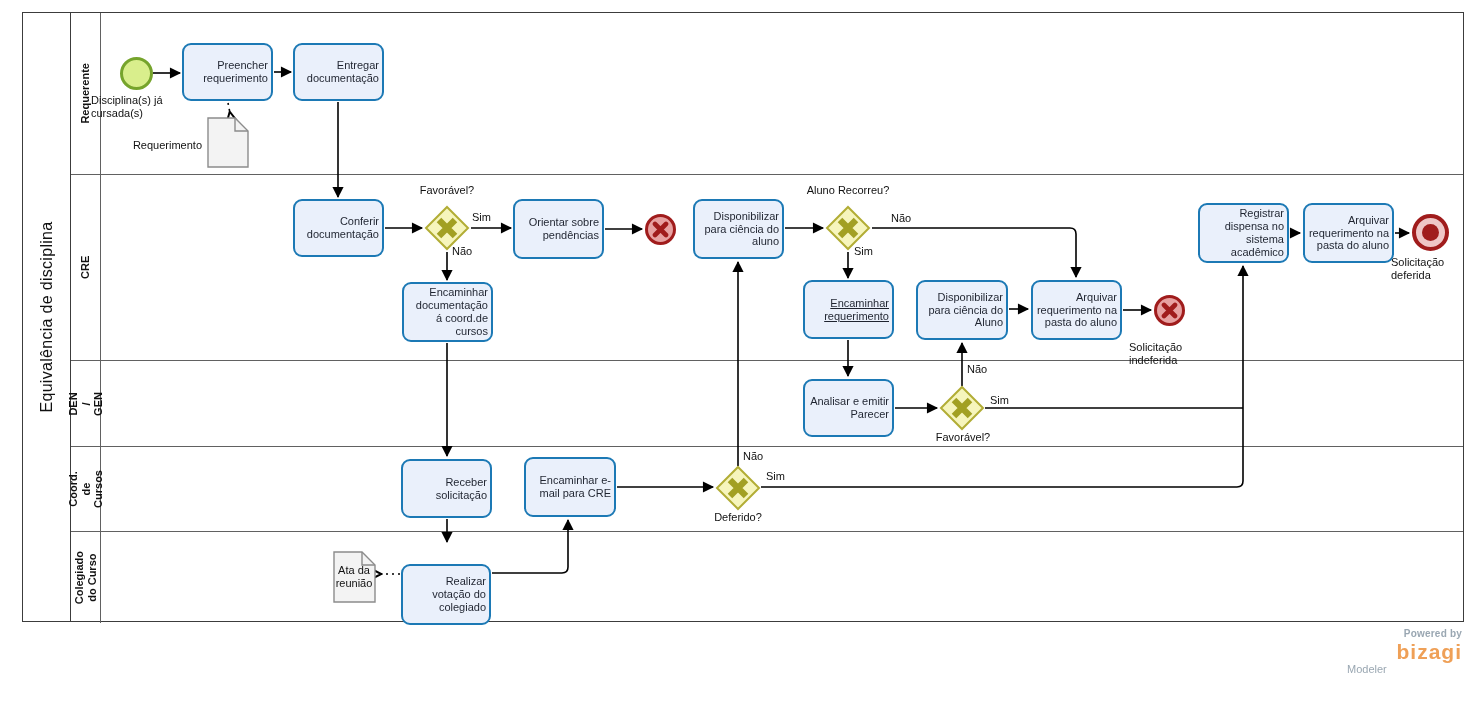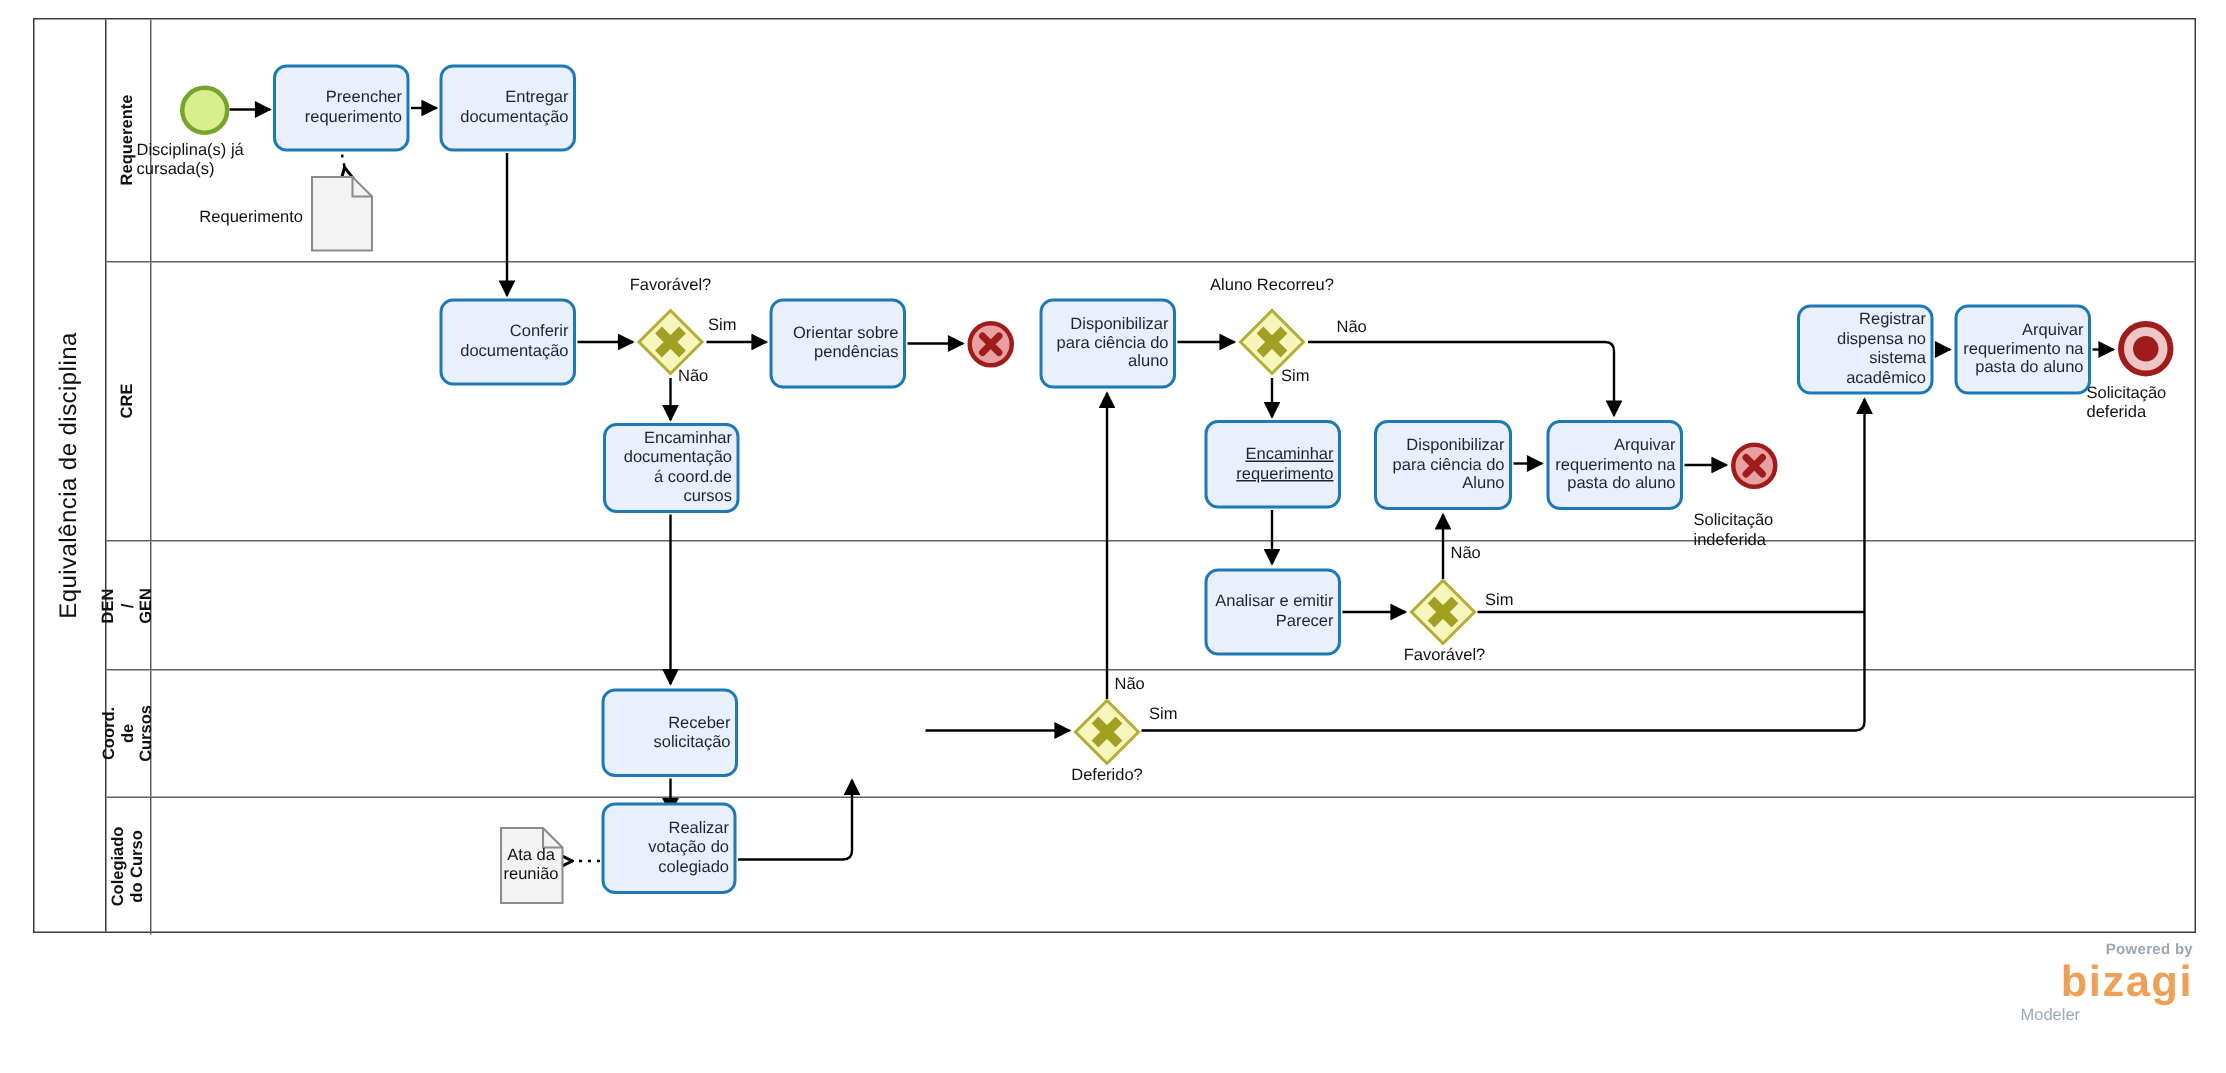--- a/index.html
+++ b/index.html
@@ -36,21 +36,21 @@
   .ev-term{width:37px;height:37px;background:#EFC6C6;border:4.2px solid #A01C1C;}
   .ev-term-dot{width:17px;height:17px;border-radius:50%;background:#A01C1C;}
   .doc{position:absolute;}
   .doc-in-label{position:absolute;font-size:11px;color:#111;text-align:center;line-height:1.15;
         display:flex;align-items:center;justify-content:center;}
   .doc-out-label{text-align:right;}
   svg.layer{position:absolute;left:0;top:0;}
   
   .brand{position:absolute;right:22px;top:628px;width:120px;text-align:right;}
   .brand .pby{font-size:10px;font-weight:bold;color:#9AA7B2;letter-spacing:.2px;}
-  .brand .logo{font-size:29px;font-weight:bold;color:#EFA057;line-height:1;
+  .brand .logo{font-size:21px;font-weight:bold;color:#EFA057;line-height:1;
         letter-spacing:1px;margin-top:2px;}
   .brand .prod{font-size:11px;color:#9AA7B2;text-align:left;margin-left:5px;margin-top:1px;}
 </style>
 </head>
 <body>
 
 <div id="stage">
 
   <div class="pool">
     <div class="pool-title-cell">
@@ -151,21 +151,22 @@
   <div class="task" style="left:513px;top:199px;width:91px;height:60px;">Orientar sobre pendências</div>
   <div class="task" style="left:402px;top:282px;width:91px;height:60px;">Encaminhar documentação á coord.de cursos</div>
   <div class="task" style="left:693px;top:199px;width:91px;height:60px;">Disponibilizar para ciência do aluno</div>
   <div class="task" style="left:803px;top:280px;width:91px;height:59px;text-decoration:underline;">Encaminhar requerimento</div>
   <div class="task" style="left:916px;top:280px;width:92px;height:60px;">Disponibilizar para ciência do Aluno</div>
   <div class="task" style="left:1031px;top:280px;width:91px;height:60px;">Arquivar requerimento na pasta do aluno</div>
   <div class="task" style="left:1198px;top:203px;width:91px;height:60px;">Registrar dispensa no sistema acadêmico</div>
   <div class="task" style="left:1303px;top:203px;width:91px;height:60px;">Arquivar requerimento na pasta do aluno</div>
   <div class="task" style="left:803px;top:379px;width:91px;height:58px;">Analisar e emitir Parecer</div>
   <div class="task" style="left:401px;top:459px;width:91px;height:59px;">Receber solicitação</div>
-  <div class="task" style="left:401px;top:535px;width:90px;height:61px;">Realizar votação do colegiado</div>
+  <div class="task" style="left:524px;top:457px;width:92px;height:60px;">Encaminhar e-mail para CRE</div>
+  <div class="task" style="left:401px;top:564px;width:90px;height:61px;">Realizar votação do colegiado</div>
 
   <div class="gw" style="left:424px;top:205px;">
     <svg width="46" height="46">
       <polygon points="23,2 44,23 23,44 2,23" fill="#F6F5BC" stroke="#B2AD35" stroke-width="2"></polygon>
       <path d="M15,15 L31,31 M31,15 L15,31" stroke="#A2A023" stroke-width="6.4"></path>
     </svg>
   </div>
   <div class="gw-label" style="left:407px;top:184px;width:80px;">Favorável?</div>
 
   <div class="gw" style="left:825px;top:205px;">

